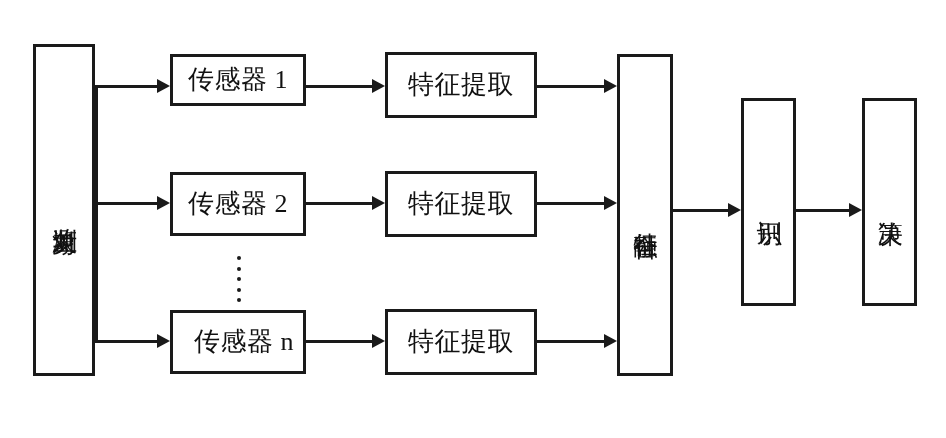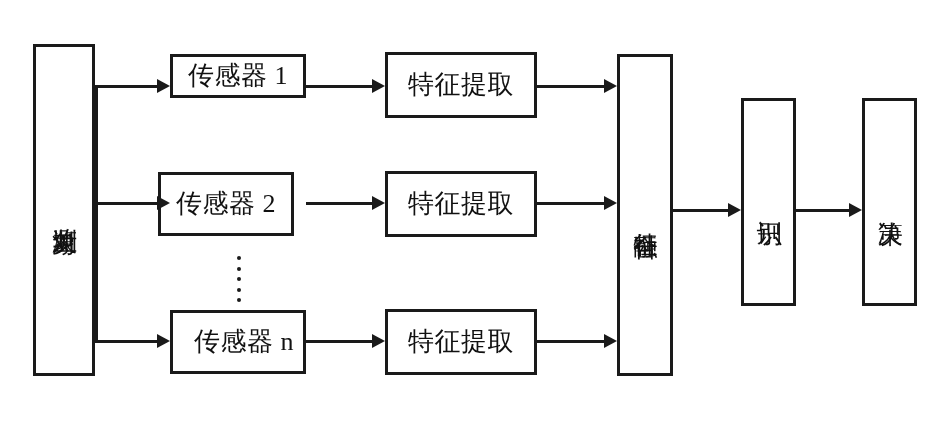--- a/index.html
+++ b/index.html
@@ -67,28 +67,28 @@
 </style>
 </head>
 <body>
 
 <div id="canvas">
 
   <div class="box vert" style="left:33px; top:44px; width:62px; height:332px;">
     <span>监测对象</span>
   </div>
 
-  <div class="box horiz" style="left:170px; top:54px; width:136px; height:44px;">
+  <div class="box horiz" style="left:170px; top:54px; width:136px; height:52px;">
     <span>传感器 1</span>
   </div>
   <div class="box horiz" style="left:385px; top:52px; width:152px; height:66px;">
     <span>特征提取</span>
   </div>
 
-  <div class="box horiz" style="left:158px; top:172px; width:136px; height:64px;">
+  <div class="box horiz" style="left:170px; top:172px; width:136px; height:64px;">
     <span>传感器 2</span>
   </div>
   <div class="box horiz" style="left:385px; top:171px; width:152px; height:66px;">
     <span>特征提取</span>
   </div>
 
   <div class="box horiz" style="left:170px; top:310px; width:136px; height:64px;padding-left:12px;">
     <span>传感器 n</span>
   </div>
   <div class="box horiz" style="left:385px; top:309px; width:152px; height:66px;">

